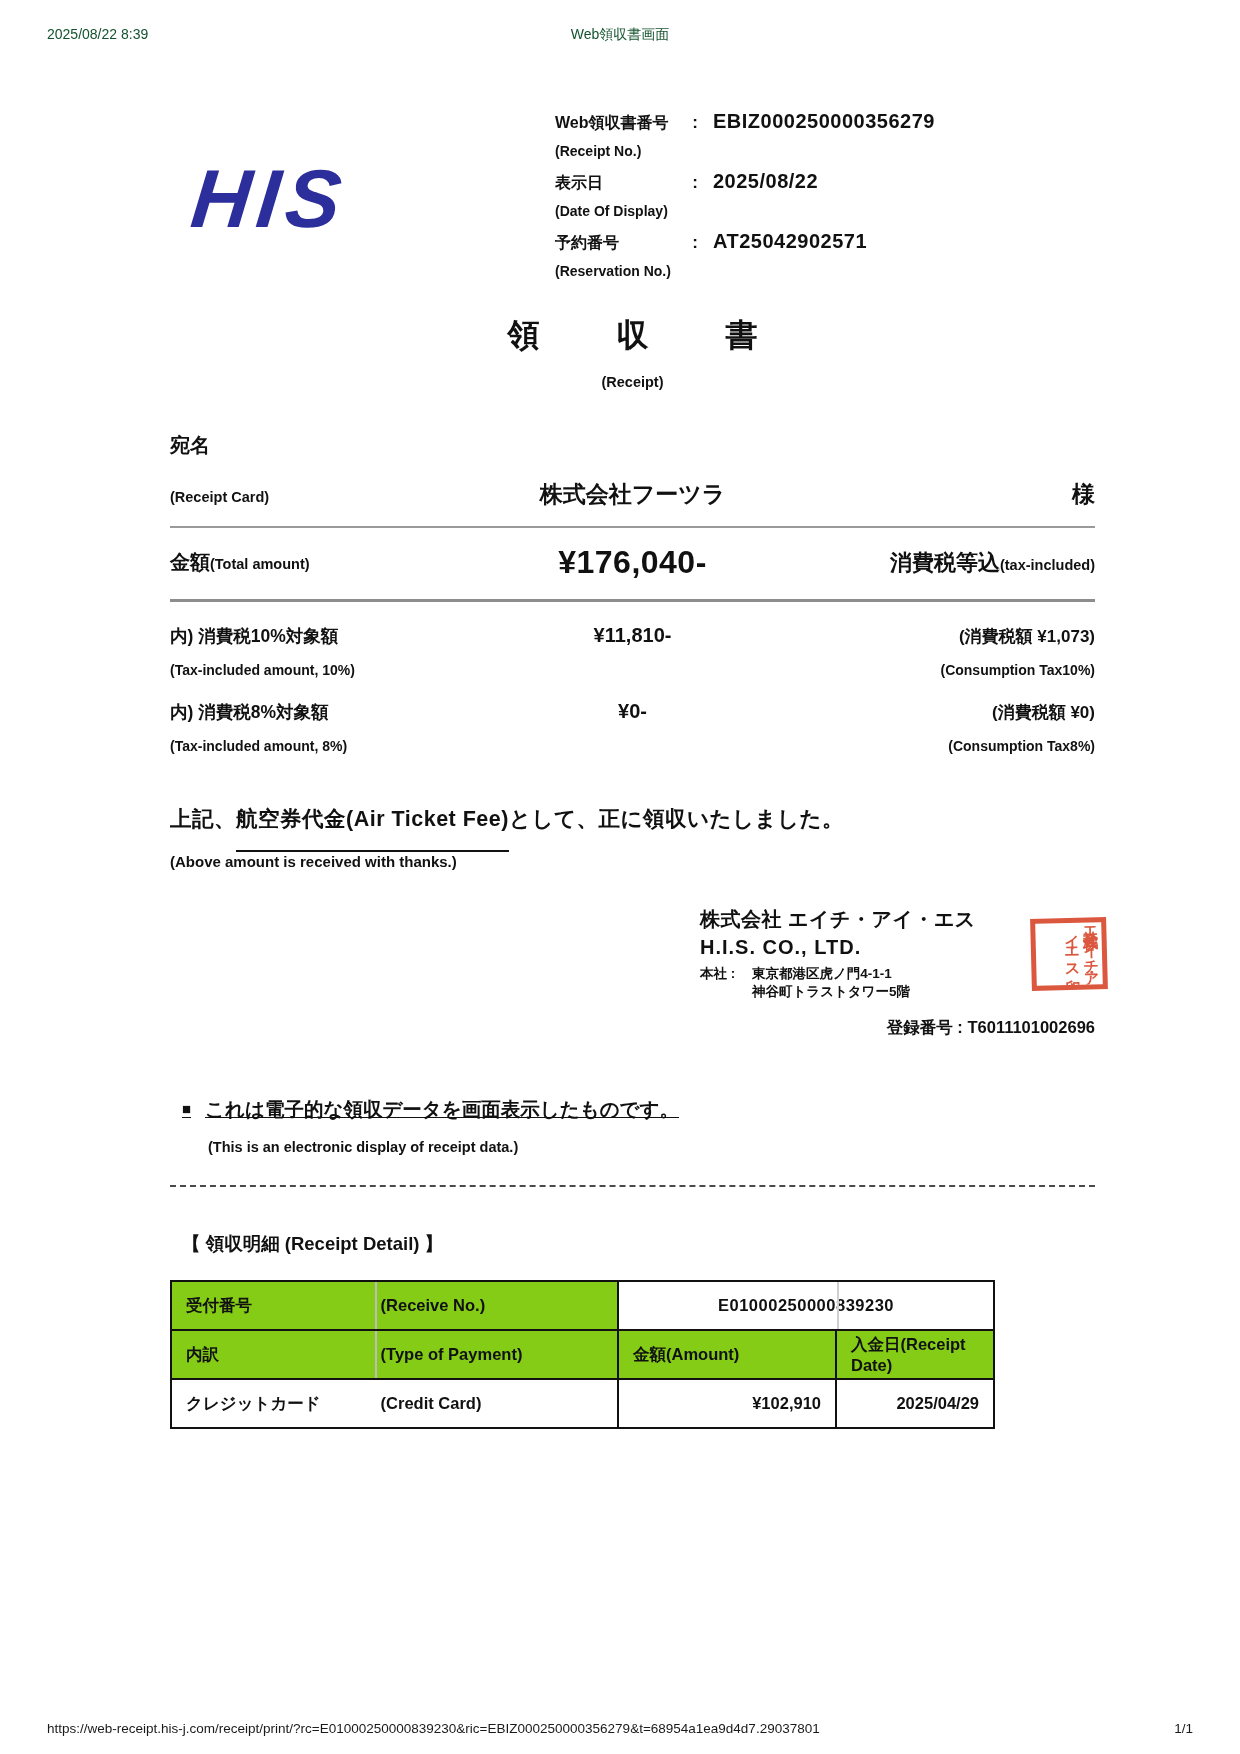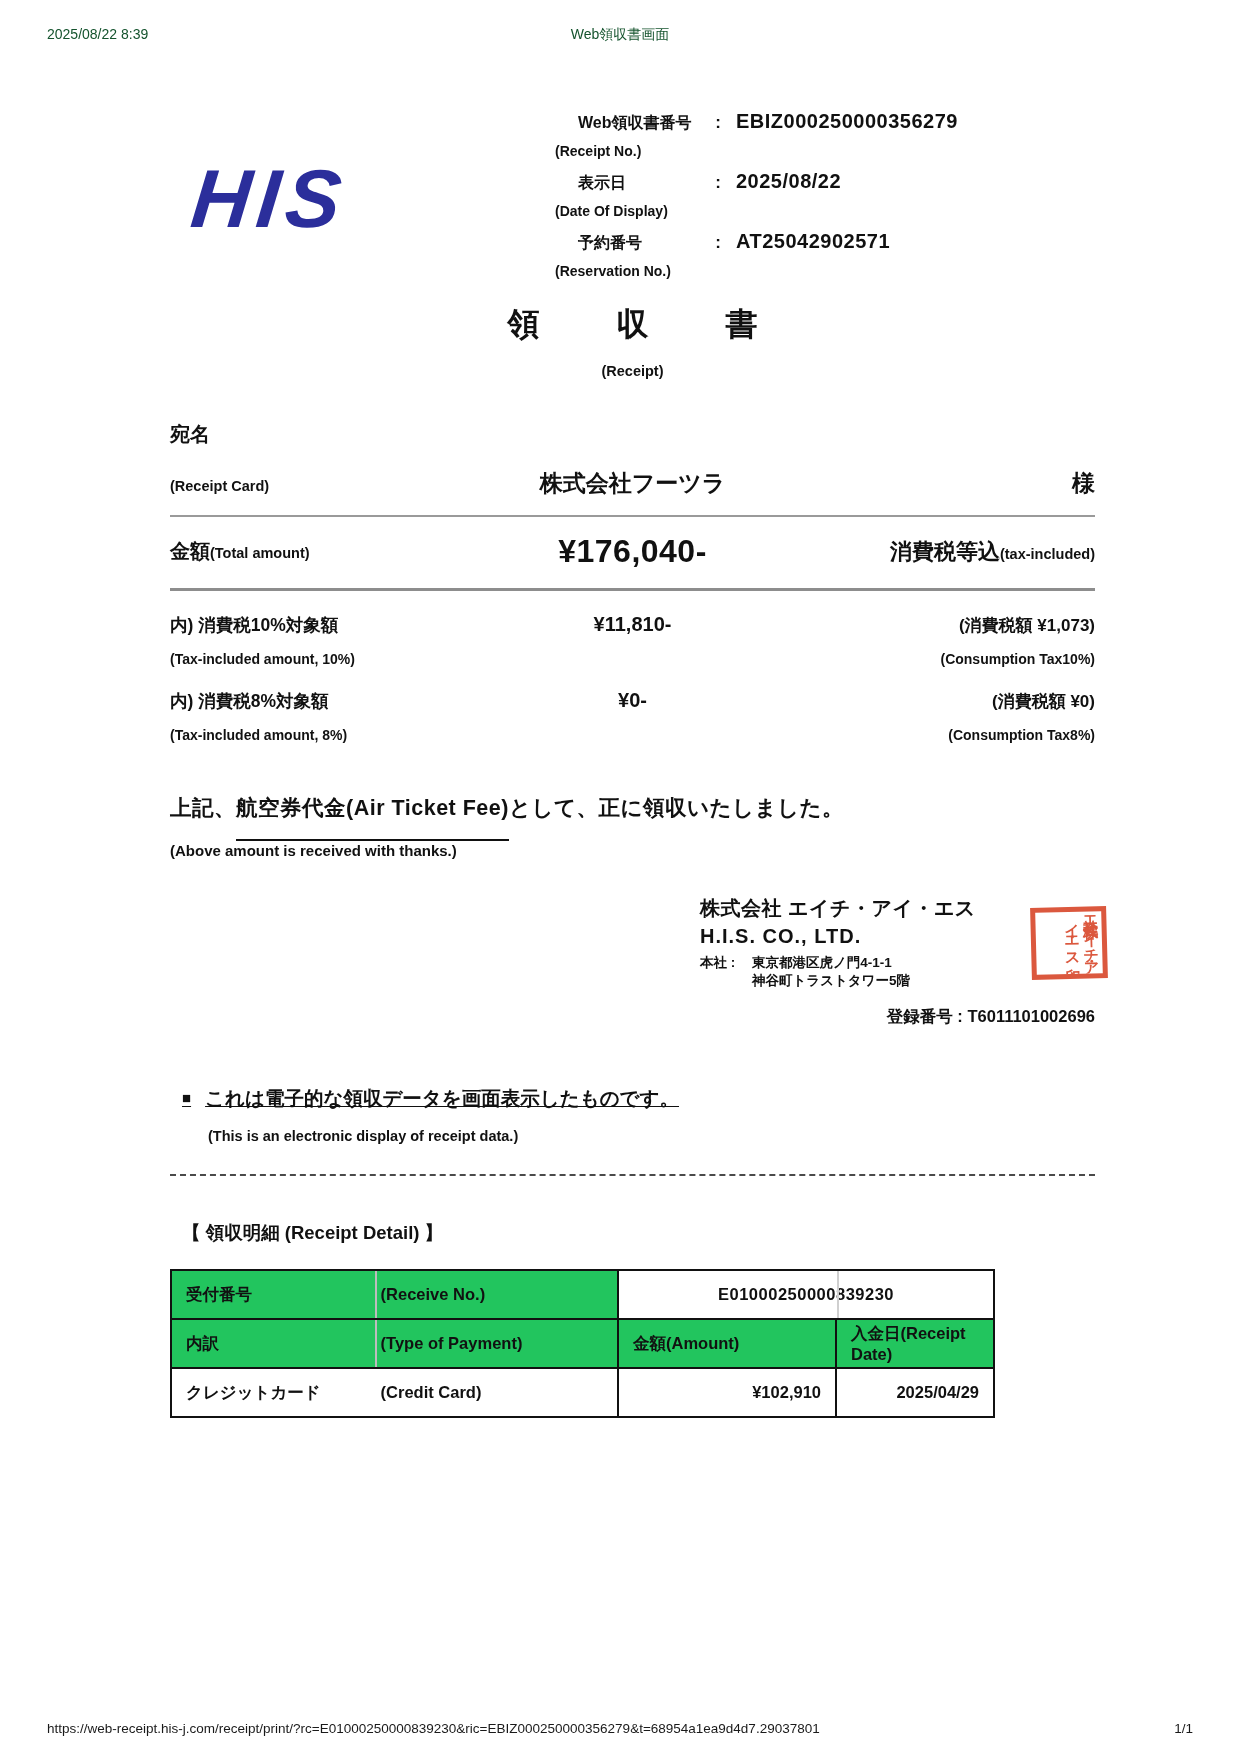--- a/index.html
+++ b/index.html
@@ -17,27 +17,27 @@
   .print-header .pt { position:absolute; left:0; right:0; text-align:center; top:0; }
   .print-footer { position:absolute; bottom:18px; left:47px; right:47px;
     font-weight:normal; font-size:13.5px; color:#1a1a1a; display:flex; justify-content:space-between; }
 
   
   .logo { position:absolute; left:192px; top:158px; color:#2b2e9b;
     font-size:82px; font-style:italic; font-weight:bold; letter-spacing:6px;
     transform:skewX(-6deg); line-height:1; }
   .meta { position:absolute; left:555px; top:110px; width:540px; }
   .meta-row { display:flex; align-items:baseline; }
-  .meta-label { width:122px; font-size:16px;margin-left:23px; }
+  .meta-label { width:122px; font-size:16px; }
   .meta-colon { width:36px; font-size:17px; text-align:center; }
   .meta-value { font-size:20px; letter-spacing:0.5px; }
   .meta-sub { font-size:14px; margin:9px 0 11px 0; }
 
   
-  .content { position:absolute; left:170px; top:293px; width:925px; }
+  .content { position:absolute; left:170px; top:304px; width:925px; }
 
   .title-main { text-align:center; font-size:32px; letter-spacing:34px; text-indent:34px; margin-top:10px; }
   .title-sub { text-align:center; font-size:14.5px; margin-top:16px; }
 
   .recipient-label { font-size:20px; margin-top:42px; }
   .recipient-row { display:grid; grid-template-columns:1fr auto 1fr; align-items:baseline; margin-top:20px; }
   .recipient-row .en { font-size:14.5px; justify-self:start; }
   .recipient-row .nm { font-size:23px; justify-self:center; }
   .recipient-row .hn { font-size:23px; justify-self:end; }
 
@@ -76,21 +76,21 @@
   .note { font-size:19.5px; margin-top:40px; padding-left:12px;text-decoration:underline; }
   .note .bullet { font-size:15px; margin-right:14px; vertical-align:2px; }
   .note-sub { font-size:14.5px; margin-top:16px; padding-left:38px; }
 
   .dashes { border:none; border-top:2px dashed #4a4a4a; margin-top:30px; }
 
   .detail-heading { font-size:18.5px; margin-top:44px; padding-left:12px; }
 
   table.detail { border-collapse:collapse; margin-top:24px; width:823px; table-layout:fixed; }
   table.detail td { border:2.5px solid #111; font-size:16.5px; padding:0 14px; height:49px; position:relative; }
-  table.detail td.g { background:#22c55e; }
+  table.detail td.g { background:#84cc16; }
   table.detail .combo { display:table-cell; }
   table.detail .combo .jp { display:inline-block; width:190px; }
   table.detail .combo .en { display:inline-block; }
   td.divided::after { content:""; position:absolute; left:203px; top:0; bottom:0; width:1.5px; background:#bdbdbd; }
   td.valcell { text-align:center; font-size:17px; letter-spacing:0.5px; }
   td.valcell::after { content:""; position:absolute; left:218px; top:0; bottom:0; width:1.5px; background:#cfcfcf; }
   td.num { text-align:right; }
 </style>
 </head>
 <body>

